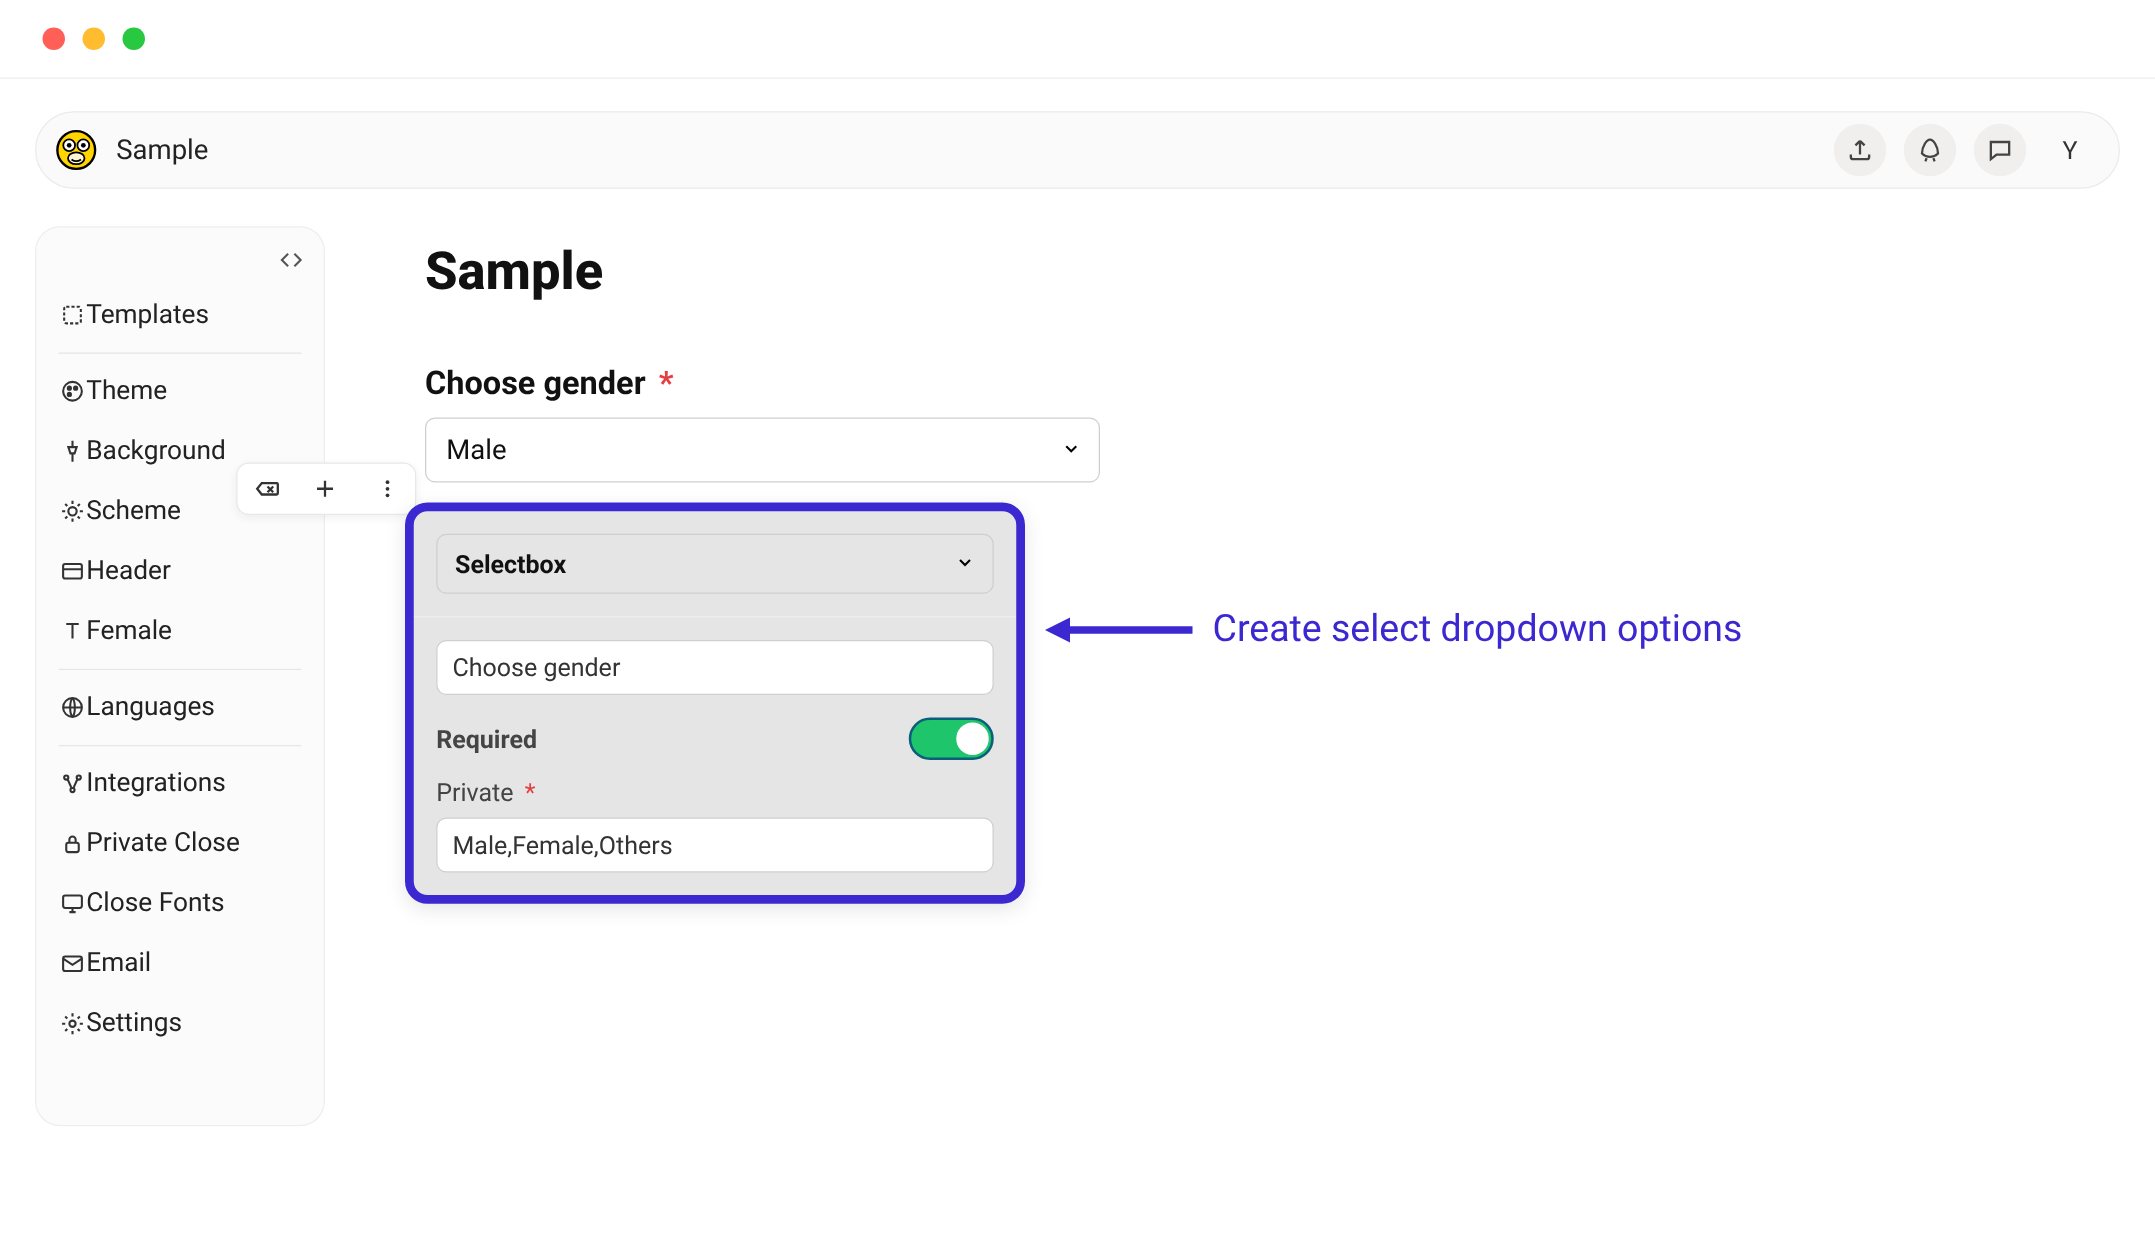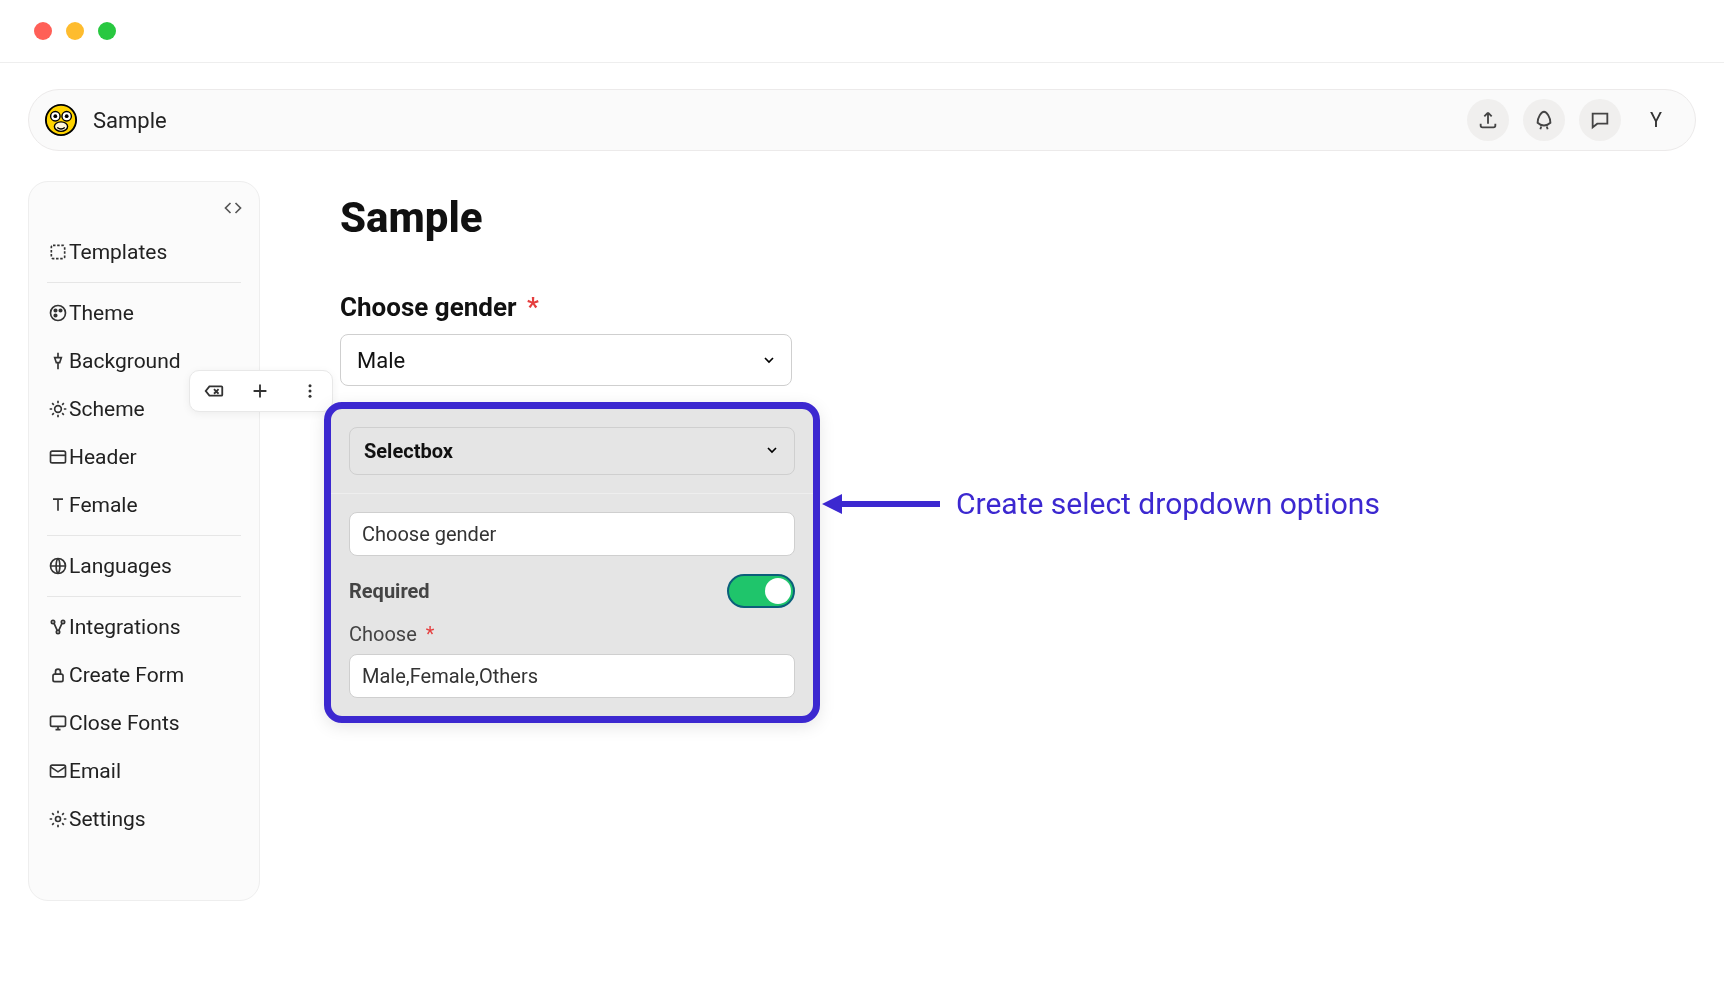--- a/index.html
+++ b/index.html
@@ -137,21 +137,21 @@
     font-weight: 700;
     color: #111;
     margin-bottom: 12px;
   }
   .field-label .req {
     color: #e53e3e;
     margin-left: 4px;
   }
 
   .select-box {
-    width: 452px;
+    width: 540px;
     height: 52px;
     border: 1px solid #cfcfcf;
     border-radius: 8px;
     background: #fff;
     display: flex; align-items: center;
     padding: 0 16px;
     font-size: 22px;
     color: #111;
     position: relative;
     cursor: pointer;
@@ -237,21 +237,21 @@
 
   .options-label {
     font-size: 20px; color: #444;
     margin-bottom: 8px;
   }
   .options-label .req { color: #e53e3e; margin-left: 4px; }
 
   
   .annotation {
     position: absolute;
-    left: 526px;
+    left: 540px;
     top: 305px;
     display: flex; align-items: center;
     gap: 14px;
   }
   .annotation svg { display: block; }
   .annotation-text {
     font-size: 30px;
     color: #3c28d0;
   }
 </style>
@@ -395,21 +395,21 @@
       <span>Integrations</span>
     </div>
 
     <div class="side-item">
       <span class="icon">
           <svg viewBox="0 0 24 24">
             <rect x="6" y="11" width="12" height="9" rx="2"></rect>
             <path d="M9 11V8a3 3 0 0 1 6 0v3"></path>
           </svg>
         </span>
-      <span>Create Form</span>
+      <span>Private Close</span>
     </div>
 
     <div class="side-item">
       <span class="icon">
           <svg viewBox="0 0 24 24">
             <rect x="3" y="4" width="18" height="12" rx="2"></rect>
             <path d="M9 20h6M12 16v4"></path>
           </svg>
         </span>
       <span>Close Fonts</span>
@@ -491,21 +491,21 @@
         <input class="text-input" value="Choose gender" style="">
 
         <div class="row">
           <div class="row-label">Required</div>
           <div class="toggle">
             <div class="knob"></div>
           </div>
         </div>
 
         <div class="options-label">
-          <span>Choose</span>
+          <span>Private</span>
           <span class="req">*</span>
         </div>
         <input class="text-input" style="margin-bottom: 0px;" value="Male,Female,Others">
       </div>
     </div>
 
     <div class="annotation">
       <svg width="120" height="30">
         <line x1="118" y1="15" x2="12" y2="15" stroke="#3c28d0" stroke-width="6"></line>
         <polygon points="0,15 20,5 20,25" fill="#3c28d0"></polygon>

